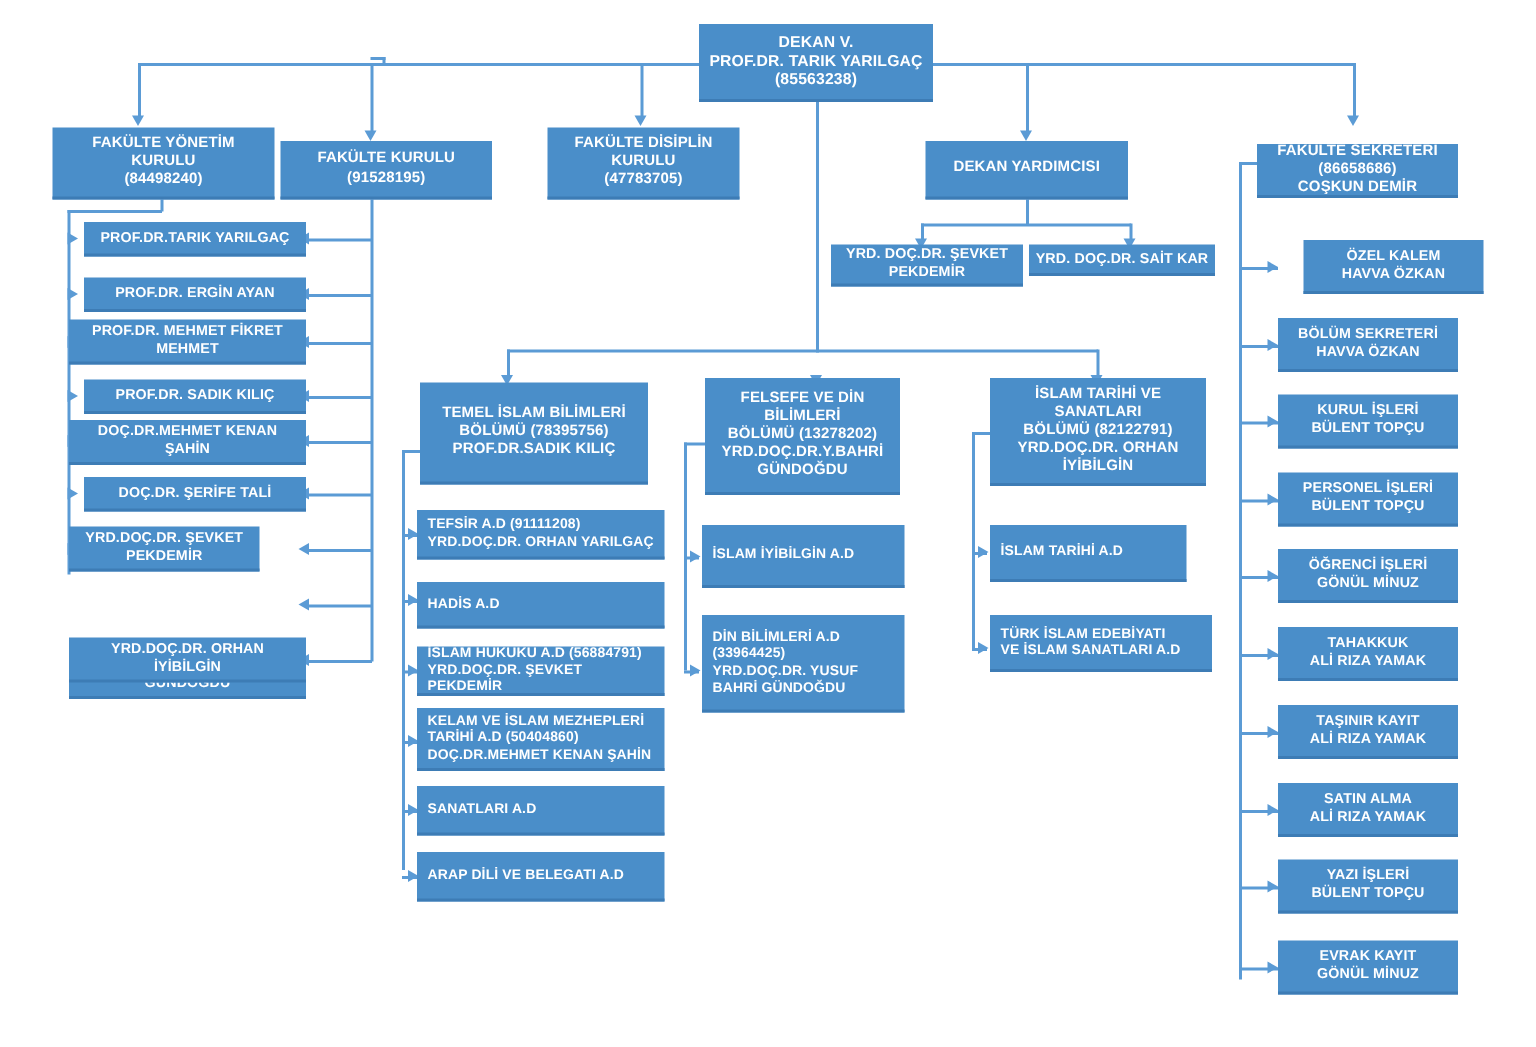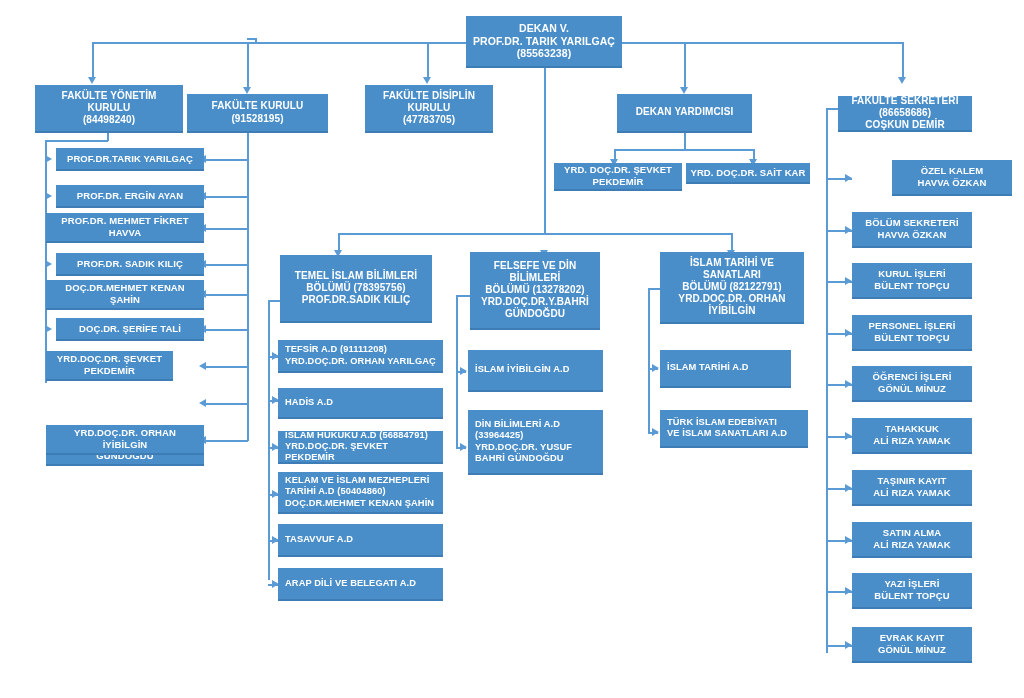--- a/index.html
+++ b/index.html
@@ -252,21 +252,21 @@
       </div>
   </div>
   <div class="box" style="left:56px;top:185px;width:148px;height:23px;font-size:9.5px;">
     <div>
         <span>PROF.DR. ERGİN AYAN</span>
       </div>
   </div>
   <div class="box" style="left:46px;top:213px;width:158px;height:30px;font-size:9.5px;">
     <div>
       <span>PROF.DR. MEHMET FİKRET</span>
-      <span>HAVVA</span>
+      <span>MEHMET</span>
     </div>
   </div>
   <div class="box" style="left:56px;top:253px;width:148px;height:23px;font-size:9.5px;">
     <div>
         <span>PROF.DR. SADIK KILIÇ</span>
       </div>
   </div>
   <div class="box" style="left:46px;top:280px;width:158px;height:30px;font-size:9.5px;">
     <div>
       <span>DOÇ.DR.MEHMET KENAN</span>
@@ -336,21 +336,21 @@
   </div>
   <div class="box left" style="left:278px;top:472px;width:165px;height:42px;font-size:9.3px;">
     <div>
       <span>KELAM VE İSLAM MEZHEPLERİ</span>
       <span>TARİHİ A.D (50404860)</span>
       <span>DOÇ.DR.MEHMET KENAN ŞAHİN</span>
     </div>
   </div>
   <div class="box left" style="left:278px;top:524px;width:165px;height:33px;font-size:9.3px;">
     <div>
-        <span>TASAVVUF A.D</span>
+        <span>SANATLARI A.D</span>
       </div>
   </div>
   <div class="box left" style="left:278px;top:568px;width:165px;height:33px;font-size:9.3px;">
     <div>
         <span>ARAP DİLİ VE BELEGATI A.D</span>
       </div>
   </div>
 
   <div class="box" style="left:470px;top:252px;width:130px;height:78px;font-size:10px;">
     <div>
@@ -387,21 +387,21 @@
         <span>İSLAM TARİHİ A.D</span>
       </div>
   </div>
   <div class="box left" style="left:660px;top:410px;width:148px;height:38px;font-size:9.3px;">
     <div>
       <span>TÜRK İSLAM EDEBİYATI</span>
       <span>VE İSLAM SANATLARI A.D</span>
     </div>
   </div>
 
-  <div class="box" style="left:892px;top:160px;width:120px;height:36px;font-size:9.5px;">
+  <div class="box" style="left:869px;top:160px;width:120px;height:36px;font-size:9.5px;">
     <div>
       <span>ÖZEL KALEM</span>
       <span>HAVVA ÖZKAN</span>
     </div>
   </div>
   <div class="box" style="left:852px;top:212px;width:120px;height:36px;font-size:9.5px;">
     <div>
       <span>BÖLÜM SEKRETERİ</span>
       <span>HAVVA ÖZKAN</span>
     </div>

